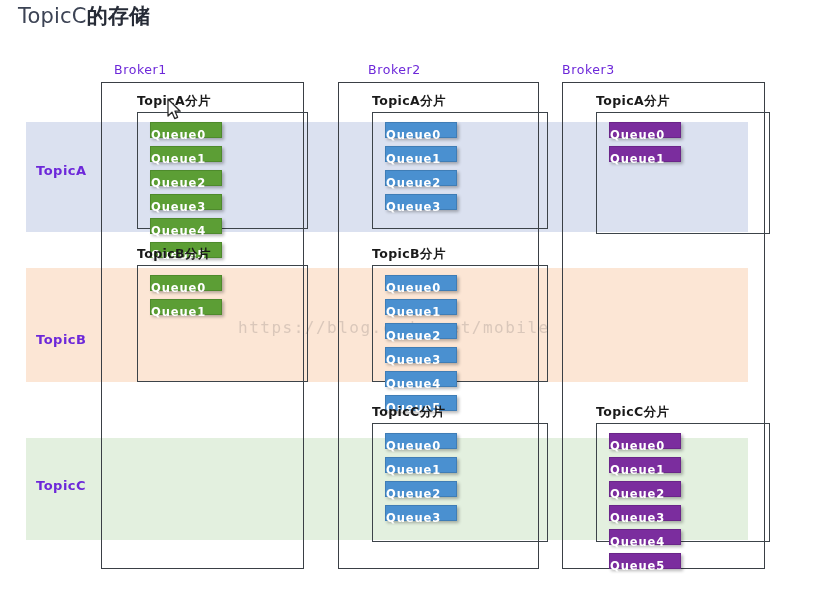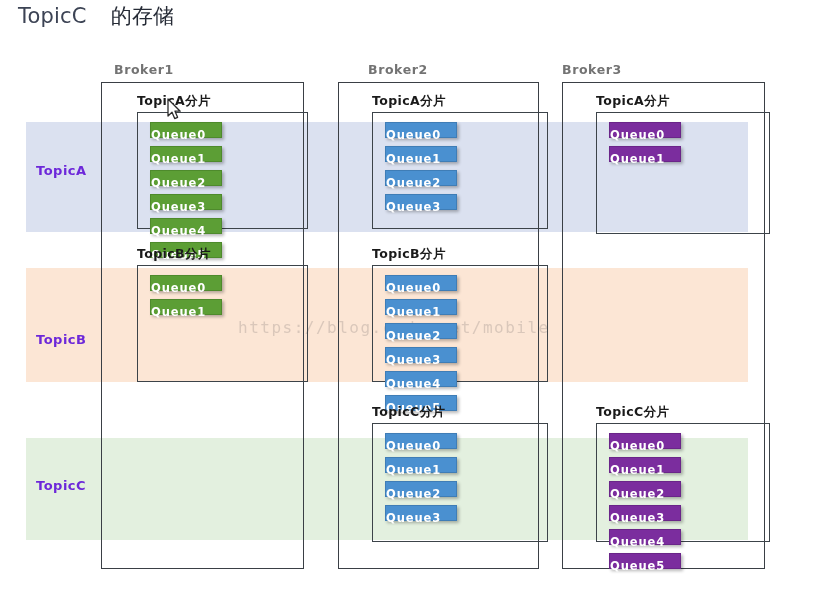--- a/index.html
+++ b/index.html
@@ -20,23 +20,22 @@
     position: absolute;
     left: 18px;
     top: 2px;
     font-size: 21px;
     font-weight: 400;
     color: #3c4354;
     letter-spacing: 0.2px;
     white-space: nowrap;
   }
   #page-title .cn {
-    font-weight: 400;
+    font-weight: 700;
     color: #262b36;
-    margin-left: 24px;
   }
 
   
   .band {
     position: absolute;
     left: 26px;
     width: 722px;
   }
   .band-label {
     position: absolute;
@@ -78,22 +77,22 @@
     box-sizing: border-box;
   }
   #broker-1 { left: 101px; }
   #broker-2 { left: 338px; width: 201px; }
   #broker-3 { left: 562px; width: 203px; }
 
   .broker-label {
     position: absolute;
     top: 62px;
     font-size: 12.5px;
-    font-weight: 700;
-    color: #737373;
+    font-weight: 400;
+    color: #6d28d9;
     letter-spacing: 0.6px;
     white-space: nowrap;
   }
   #broker-label-1 { left: 114px; }
   #broker-label-2 { left: 368px; }
   #broker-label-3 { left: 562px; }
 
   
   .shard {
     position: absolute;

